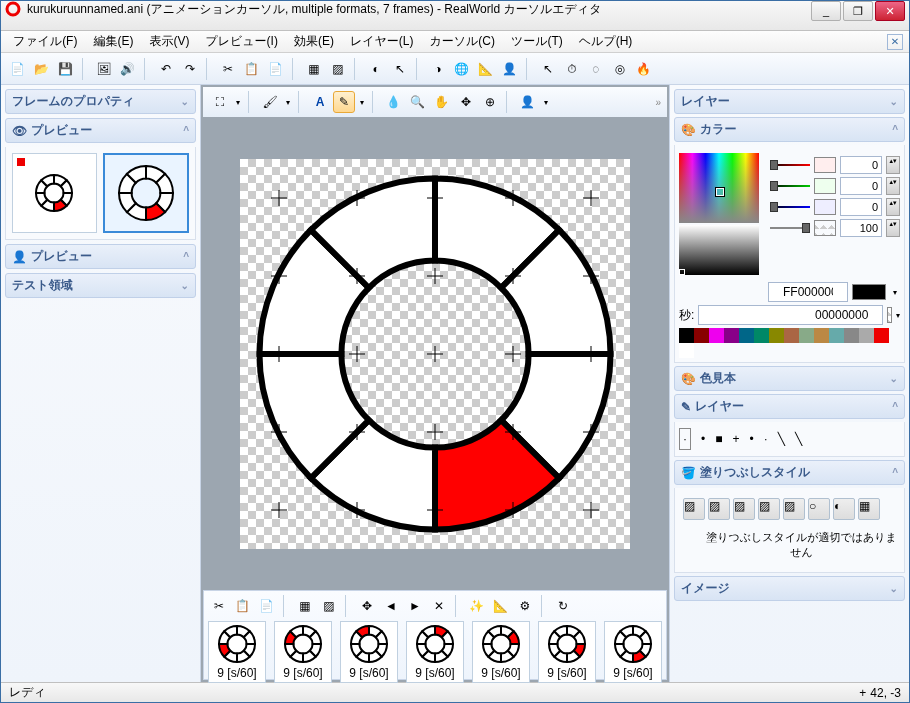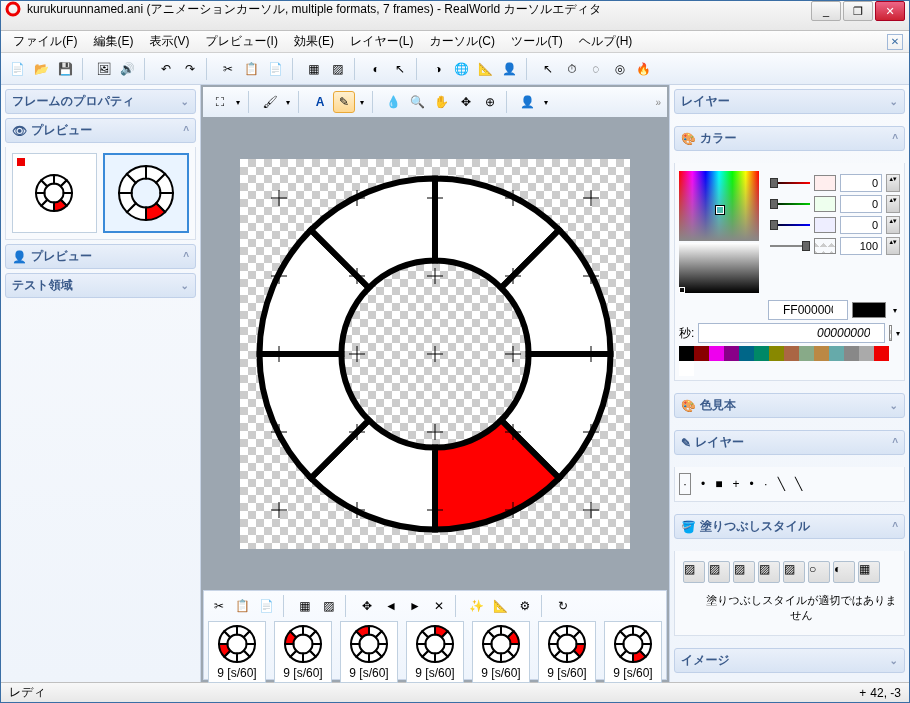--- a/index.html
+++ b/index.html
@@ -11,21 +11,21 @@
 .winbtn { width:30px; height:20px; background:linear-gradient(#fafafa,#e0e0e0); border:1px solid #b0b0b0; border-radius:2px; text-align:center; line-height:18px; font-size:11px; }
 .winbtn.close { background:linear-gradient(#e68,#c23); color:#fff; border-color:#a02; }
 .menubar { height:22px; background:linear-gradient(#fdfdfd,#f0f0f0); display:flex; align-items:center; padding:0 6px; border-bottom:1px solid #d0d0d0; gap:4px;}
 .menuitem { padding:2px 6px; color:#000; }
 .menu-close { margin-left:auto; width:16px; height:16px; border:1px solid #a0b8d8; text-align:center; line-height:14px; color:#3a6ea5; font-size:10px;}
 .toolbar { height:32px; background:linear-gradient(#fafcff,#e6eef8); border-bottom:1px solid #c8d4e6; display:flex; align-items:center; padding:0 6px; gap:2px;}
 .tbtn { width:22px; height:22px; display:inline-flex; align-items:center; justify-content:center; border:1px solid transparent; border-radius:3px;}
 .tsep { width:6px; height:22px; border-left:1px solid #c0d0e0; margin:0 3px;}
 .content { display:flex; height:calc(100% - 30px - 22px - 32px - 20px); }
 .leftpanel { width:205px; background:linear-gradient(#f8fafd,#eff4fb); border-right:1px solid #c8d4e6; padding:4px; display:flex; flex-direction:column; gap:4px;}
-.rightpanel { width:240px; background:linear-gradient(#f8fafd,#eff4fb); border-left:1px solid #c8d4e6; padding:4px; display:flex; flex-direction:column; gap:12px; }
+.rightpanel { width:240px; background:linear-gradient(#f8fafd,#eff4fb); border-left:1px solid #c8d4e6; padding:4px; display:flex; flex-direction:column; gap:3px; }
 .center { flex:1; background:#9ca6b0; display:flex; flex-direction:column;}
 .panelhdr { background:linear-gradient(#eaf0fa,#d8e4f4); border:1px solid #c0d0e8; border-radius:3px; padding:3px 6px; display:flex; align-items:center; color:#3a5a8a; font-weight:bold; gap:4px;}
 .panelhdr .chev { margin-left:auto; color:#8898b8; font-size:10px;}
 .panelbody { background:#f8fafd; border:1px solid #d8e0ec; border-top:none; padding:6px; }
 .preview-row { display:flex; gap:6px; }
 .pvbox { flex:1; background:#fff; border:1px solid #c0d0e0; height:80px; display:flex; align-items:center; justify-content:center; position:relative;}
 .pvbox.sel { border:2px solid #3a8ad8; background:#eaf4ff;}
 .formrow { display:flex; align-items:center; gap:6px; margin:4px 0;}
 .formrow label { width:40px; }
 .formrow input { flex:1; border:1px solid #a8b8d0; padding:2px 4px; height:20px; background:#fff;}
@@ -416,21 +416,21 @@
             </div>
         </div>
       </div>
       <div class="slider-row" style="justify-content:flex-end;">
         <input class="hexinput" style="width: 80px;" value="FF000000">
         <div class="colorbox" style="background:#000;width:34px;"></div>
           <span class="dd">▾</span>
       </div>
       <div class="slider-row">
         <span>秒:</span>
-        <input class="hexinput" style="flex: 1 1 0%; font-style: italic;" value="00000000">
+        <input class="hexinput" style="flex: 1 1 0%;" value="00000000">
         <div class="colorbox" style="background-image:linear-gradient(45deg,#ccc 25%,#fff 25%);background-size:8px 8px;width:34px;"></div>
           <span class="dd">▾</span>
       </div>
       <div class="palette" id="palette-row">
           <div style="background: rgb(0, 0, 0);"></div>
           <div style="background: rgb(136, 0, 0);"></div>
           <div style="background: rgb(238, 0, 238);"></div>
           <div style="background: rgb(136, 0, 136);"></div>
           <div style="background: rgb(0, 102, 136);"></div>
           <div style="background: rgb(0, 136, 102);"></div>

